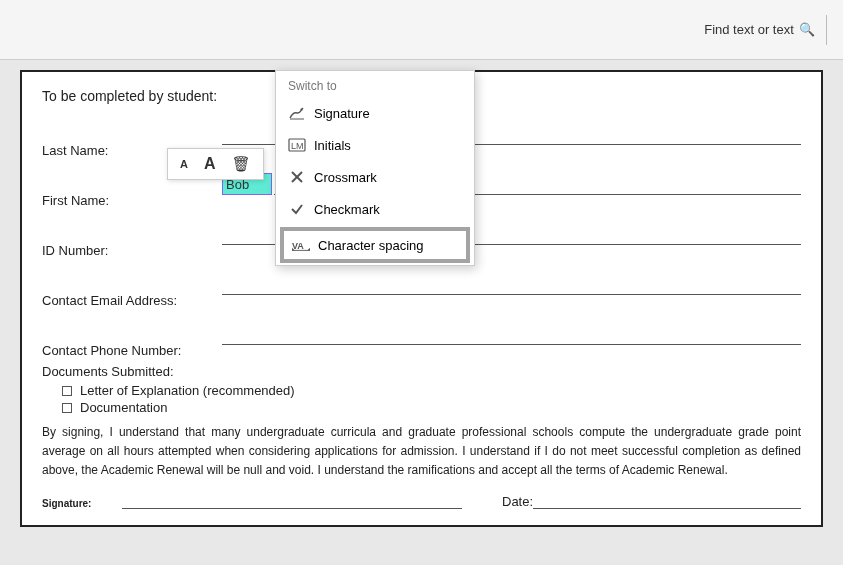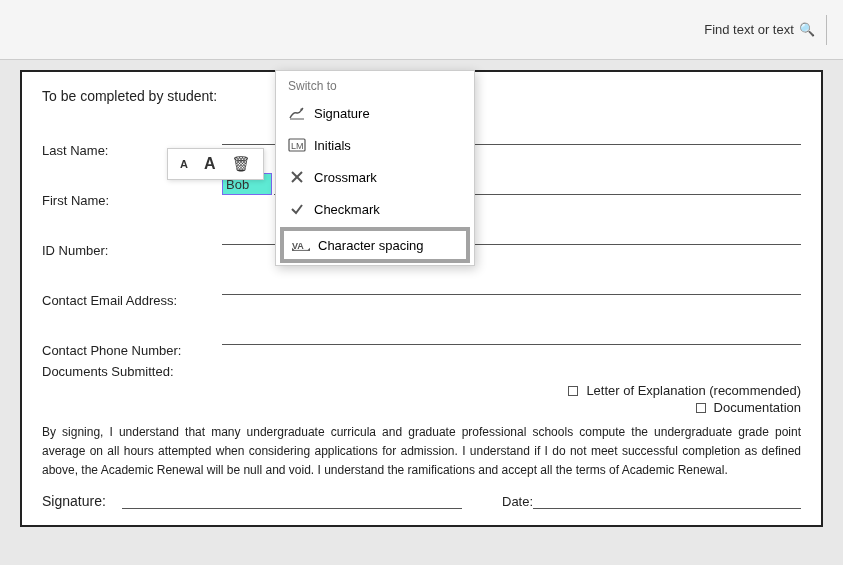--- a/index.html
+++ b/index.html
@@ -107,21 +107,20 @@
       margin-left: 20px;
       margin-top: 4px;
       margin-bottom: 6px;
     }
 
     .checklist-item {
       display: flex;
       align-items: center;
       margin-bottom: 2px;
       font-size: 13px;
-      justify-content: flex-end;
     }
 
     .checkbox-sq {
       width: 10px;
       height: 10px;
       border: 1px solid #555;
       margin-right: 8px;
       display: inline-block;
     }
 
@@ -132,22 +131,23 @@
       margin: 8px 0;
     }
 
     .sig-row {
       display: flex;
       align-items: flex-end;
       margin-top: 10px;
     }
 
     .sig-label {
-      font-size: 14px;
+      font-size: 10px;
       min-width: 80px;
+      font-weight: bold;
     }
 
     .sig-line {
       width: 340px;
       border-bottom: 1px solid #555;
       height: 18px;
     }
 
     .date-label {
       font-size: 13px;

